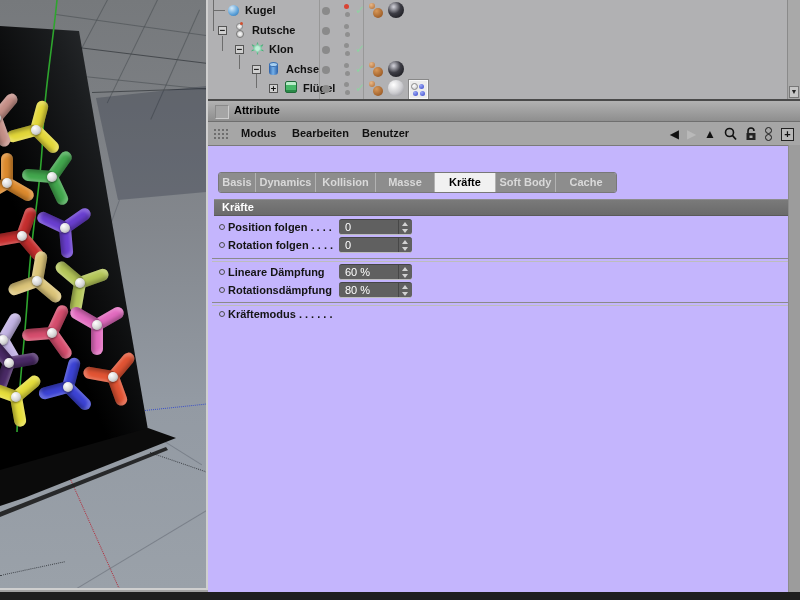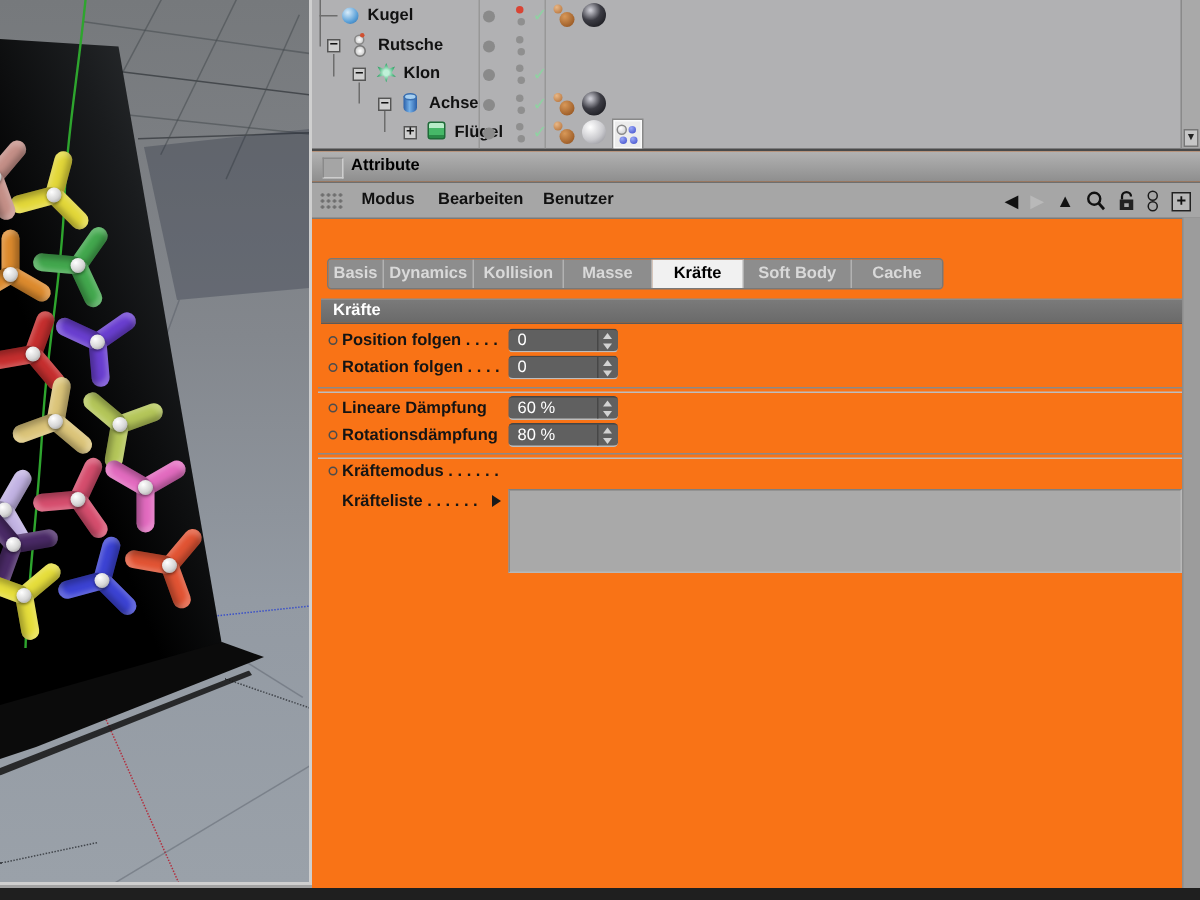--- a/index.html
+++ b/index.html
@@ -49,21 +49,21 @@
   .tag{position:absolute;top:1px;width:17px;height:17px;}
   .ball{position:absolute;border-radius:50%;}
   .tag-sel{background:#ececec;border:1px solid #fafafa;box-shadow:0 0 0 1px #888;}
   
   .ic{position:absolute;}
   
   #om-scroll{position:absolute;right:0;top:0;width:12px;height:99px;background:#a9a9a9;border-left:1px solid #8a8a8a;}
   #om-scroll .btn{position:absolute;left:1px;bottom:1px;width:10px;height:12px;background:#c6c6c6;
     border:1px solid #777;box-sizing:border-box;font-size:7px;line-height:10px;text-align:center;color:#222;}
   
-  #attr{position:absolute;left:0;top:101px;width:592px;height:491px;background:#f97316;}
+  #attr{position:absolute;left:0;top:101px;width:592px;height:491px;background:#c4b5fd;}
   #attr-titlebar{position:absolute;left:0;top:0;width:592px;height:20px;
     background:linear-gradient(180deg,#b2b2b2,#8e8e8e);border-bottom:1px solid #6f6f6f;}
   #attr-titlebar .sq{position:absolute;left:7px;top:4px;width:12px;height:12px;background:#a5a5a5;
     border-top:1px solid #8a8a8a;border-left:1px solid #8a8a8a;border-bottom:1px solid #cdcdcd;border-right:1px solid #cdcdcd;}
   #attr-titlebar .t{position:absolute;left:26px;top:3px;font-weight:700;color:#000;}
   #attr-menubar{position:absolute;left:0;top:21px;width:592px;height:23px;background:#a6a6a6;border-bottom:1px solid #7a7a7a;}
   .grip{position:absolute;left:5px;top:6px;width:16px;height:12px;
     background-image:radial-gradient(#6e6e6e 1px,transparent 1.2px);background-size:4px 4px;}
   .menu-item{position:absolute;top:5px;font-weight:700;color:#111;cursor:default;}
   .mb-icons{position:absolute;right:6px;top:2px;height:20px;display:flex;align-items:center;gap:8px;}
@@ -368,21 +368,21 @@
         </div>
       </div>
 
 
       <div id="tabs">
         <div class="tab" style="width:37px">Basis</div>
         <div class="tab" style="width:60px">Dynamics</div>
         <div class="tab" style="width:60px">Kollision</div>
         <div class="tab" style="width:59px">Masse</div>
         <div class="tab active" style="width:61px">Kräfte</div>
-        <div class="tab" style="width:72px">Soft Body</div>
+        <div class="tab" style="width:60px">Soft Body</div>
         <div class="tab" style="width:60px">Cache</div>
       </div>
 
       <div id="sect">
         <span>Kräfte</span>
       </div>
 
       <div class="frow" style="top:118px">
         <div class="keydot"></div>
         <span class="flabel">Position folgen . . . .</span>
@@ -433,24 +433,19 @@
         </div>
       </div>
 
       <div class="groove" style="top:201px"></div>
 
       <div class="frow" style="top:205px;height:17px">
         <div class="keydot"></div>
         <span class="flabel">Kräftemodus . . . . . .</span>
       </div>
 
-      <div class="frow" style="top:225px;height:56px">
-        <span class="flabel">Kräfteliste . . . . . .</span>
-        <span class="listarrow"></span>
-        <div class="listbox"></div>
-      </div>
 
       <div id="attr-gutter"></div>
     </div>
   </div>
 
   <div id="bottom-strip"></div>
 </div>
 
 </body></html>

